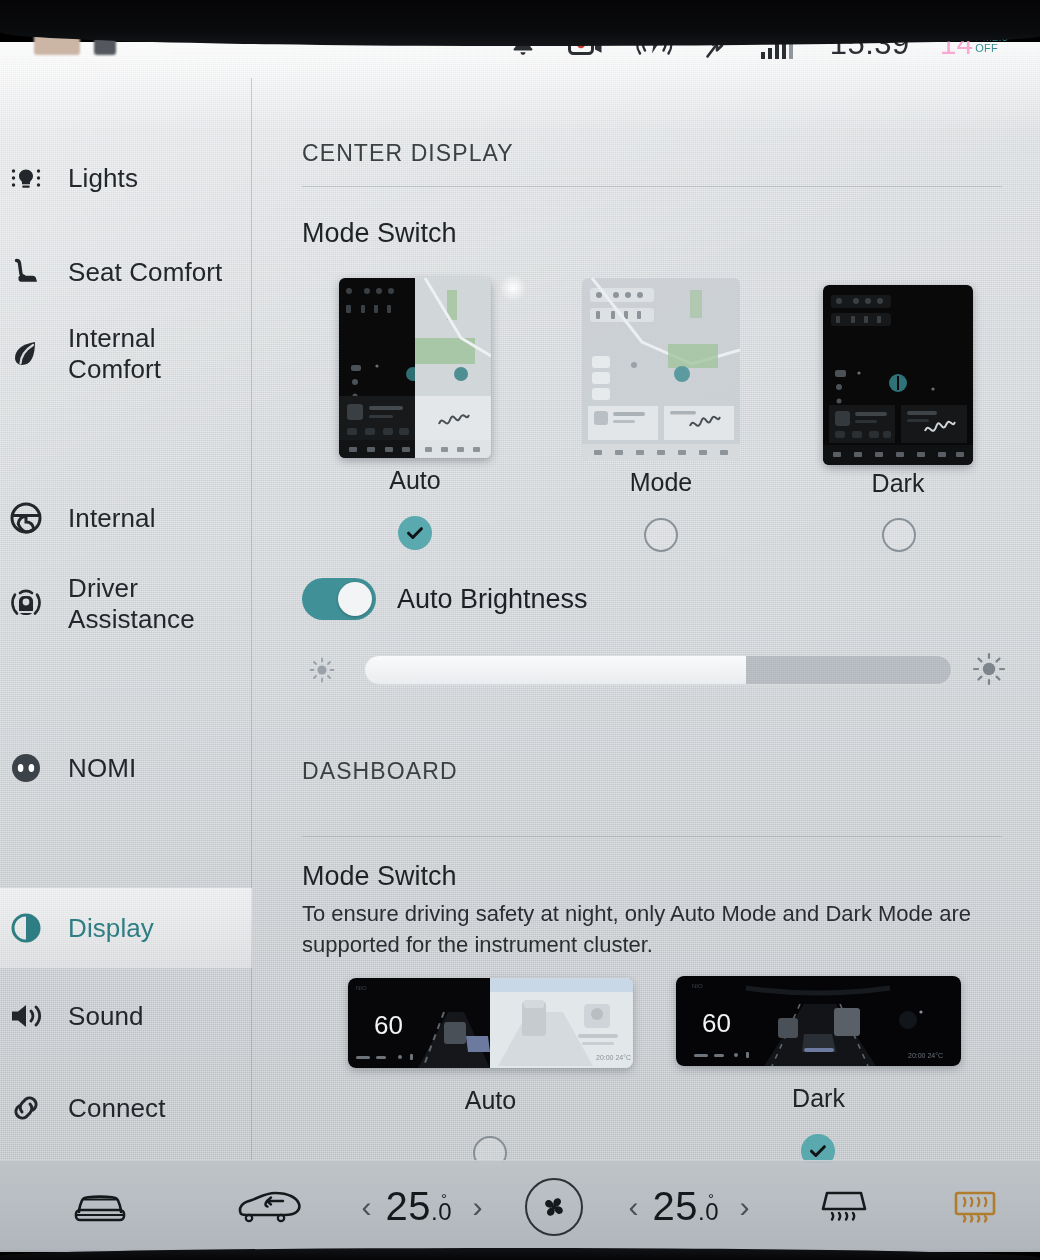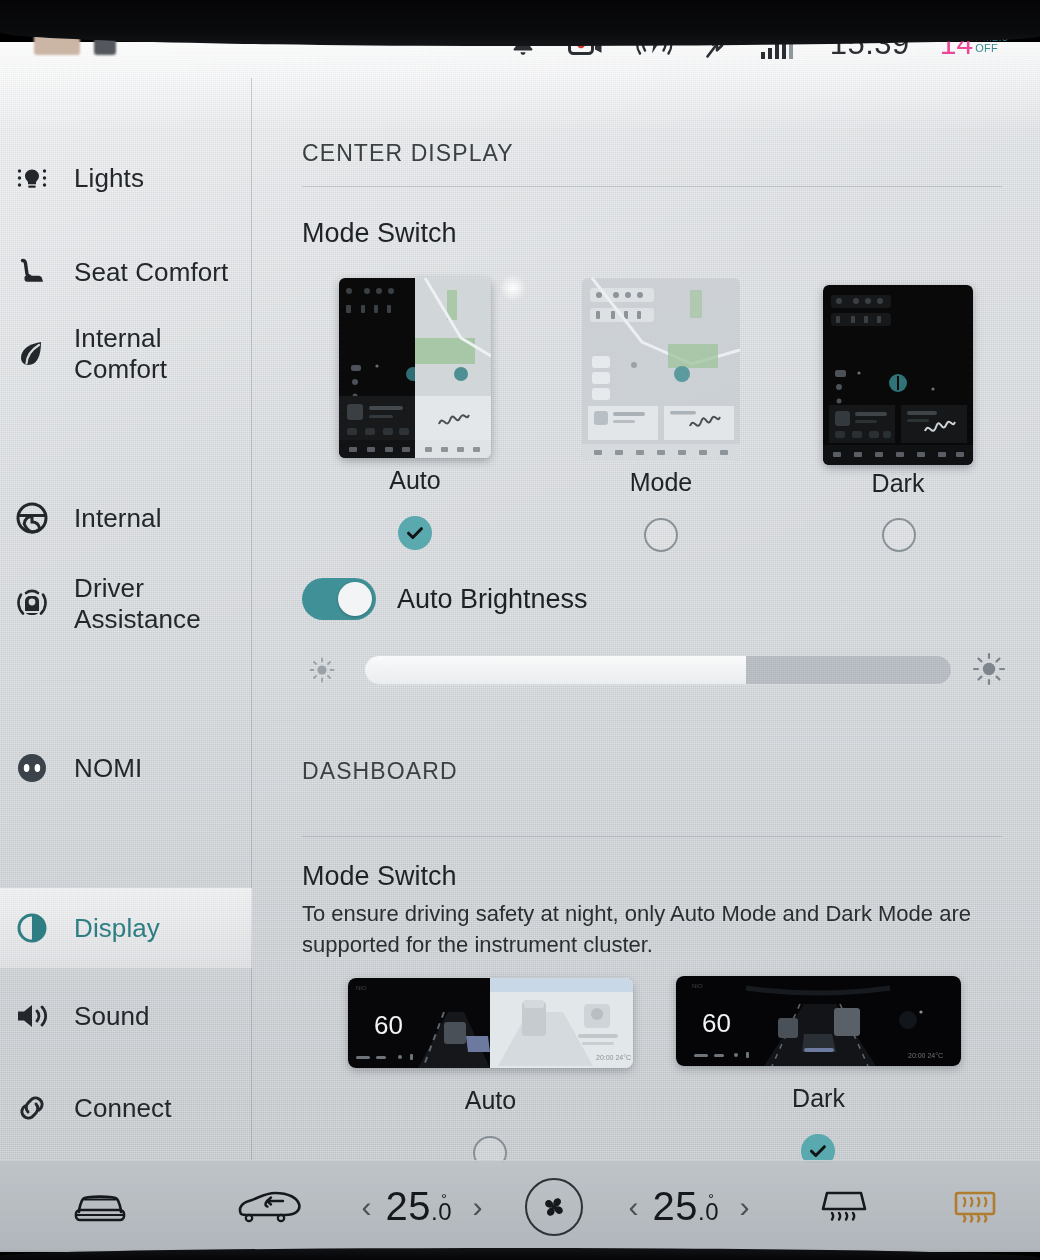--- a/index.html
+++ b/index.html
@@ -65,33 +65,33 @@
     margin-left:auto; margin-right: 32px;
     display:flex; align-items:center; gap: 30px;
     color:#2d3134;
   }
   .sicon { display:flex; align-items:center; justify-content:center; }
   .clock {
     font-size: 31px; color:#2b2f33; letter-spacing:.5px;
     font-family:"Liberation Sans", sans-serif; font-weight: 400;
   }
   .pm { display:flex; align-items:flex-start; color:#2f7f84; gap:2px; }
-  .pm .val { font-size: 30px; line-height: .95; color:#ec4899; }
+  .pm .val { font-size: 30px; line-height: .95; color:#f9a8d4; }
   .pm .sub { display:flex; flex-direction:column; font-size:11px; line-height:1.05; color:#3a8d91; padding-top:2px; letter-spacing:.2px;}
 
   
   .sidebar {
     position: absolute; left: 0; top: 78px; width: 252px; height: 1085px;
     z-index: 10;
     border-right: 1px solid rgba(120,130,140,0.35);
   }
   .nav-item {
     position: absolute; left:0; width: 252px;
     display:flex; align-items:center; gap: 22px;
-    padding-left: 12px;
+    padding-left: 6px;
     color:#23272b;
   }
   .nav-item .label { font-size: 26px; line-height: 1.18; color:#23272b; letter-spacing:.1px;}
   .nav-item.active { background: linear-gradient(180deg, rgba(255,255,255,0.62), rgba(255,255,255,0.30)); }
   .nav-item.active .label { color:#2e7d83; }
   .nav-icon { width: 40px; height: 40px; flex: 0 0 40px; display:flex; align-items:center; justify-content:center;}
 
   
   .content { position:absolute; left: 252px; top: 78px; width: 788px; height: 1085px; z-index: 9; overflow:hidden;}
   .section-head {

